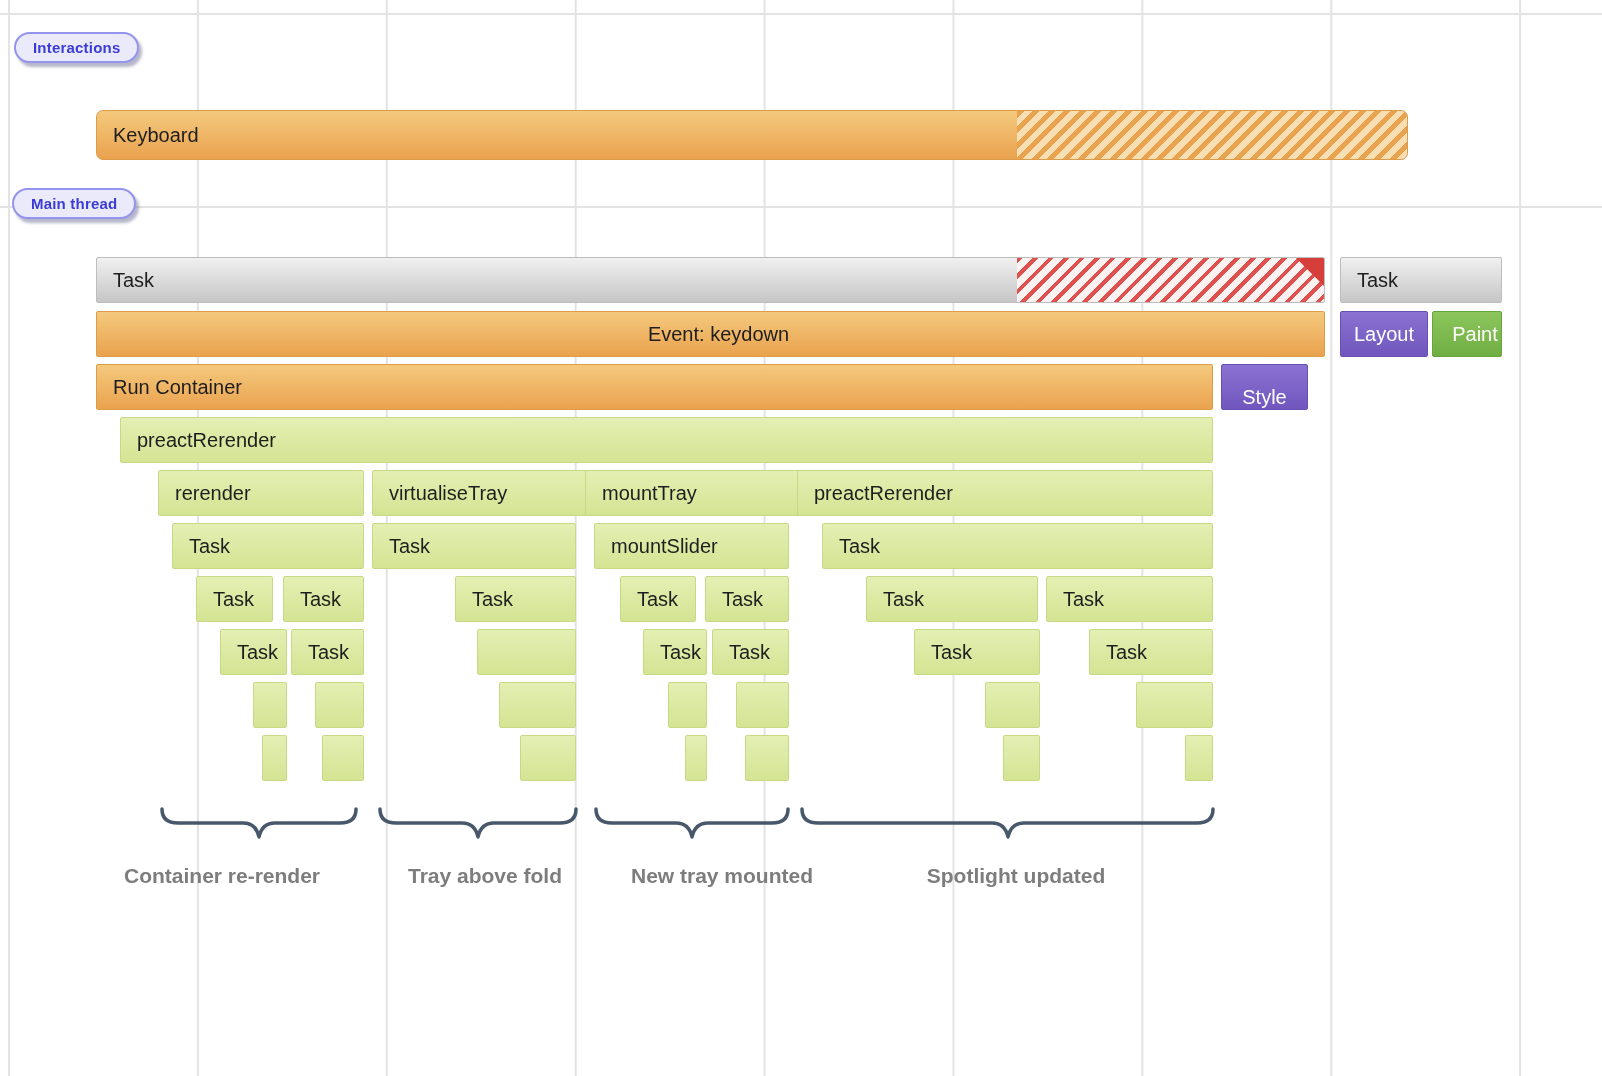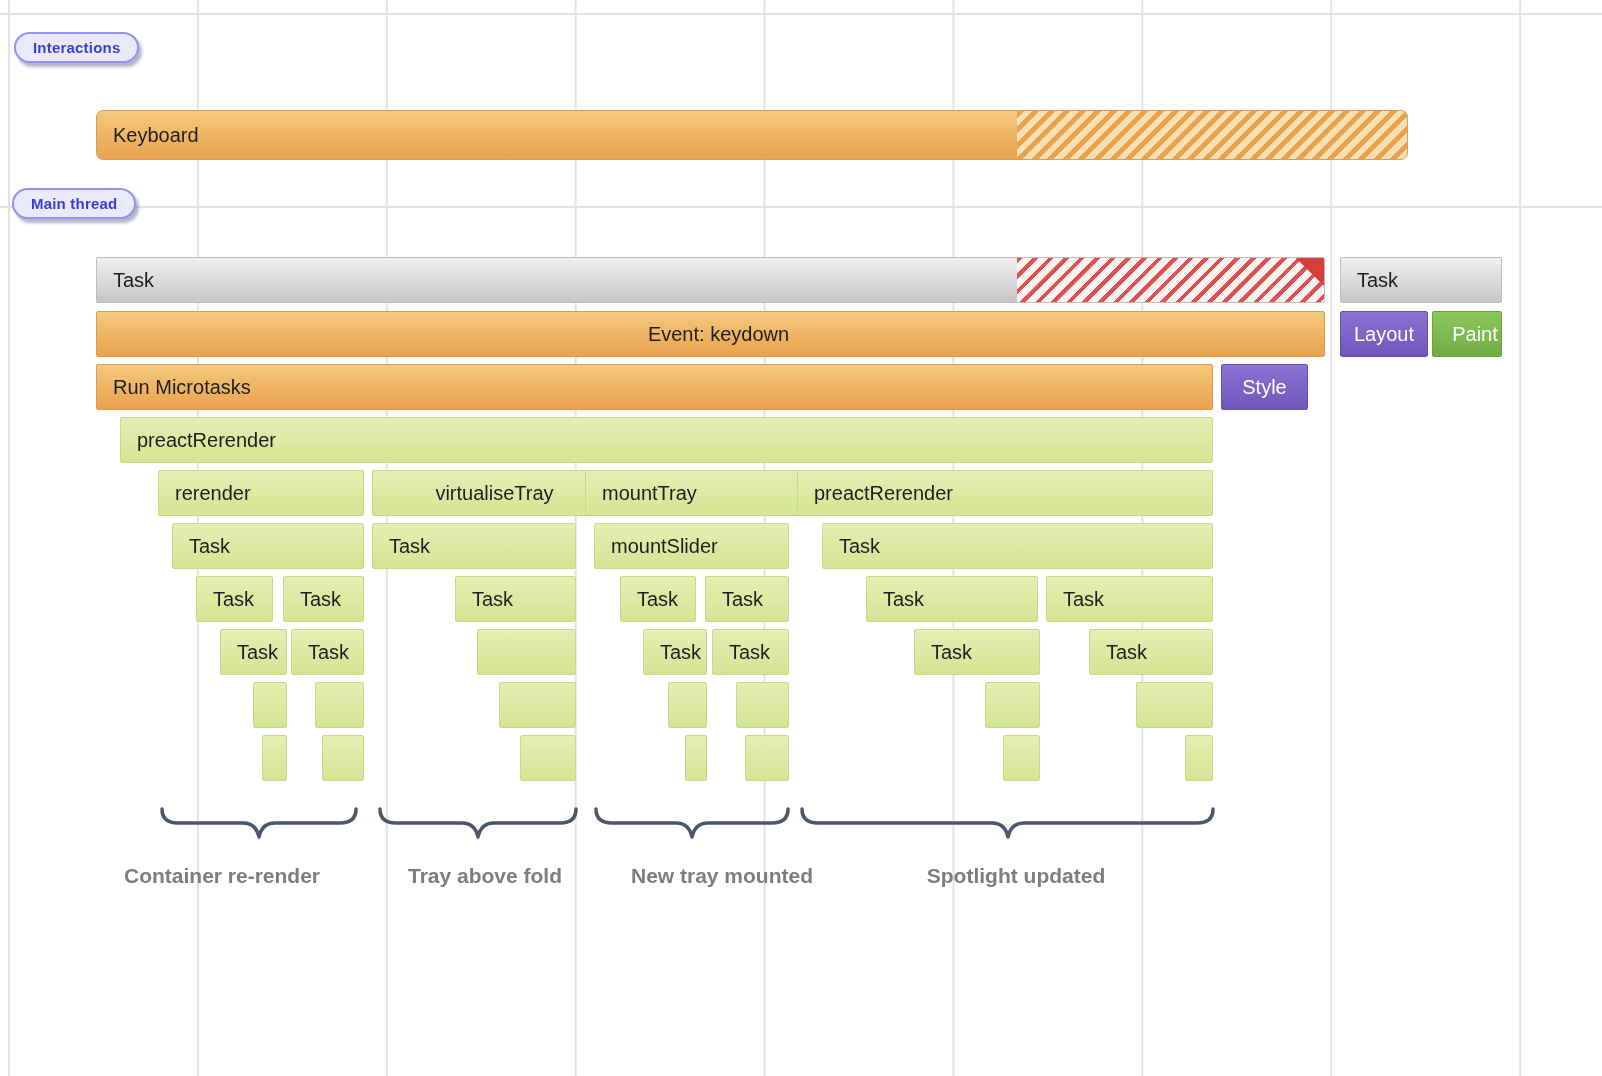--- a/index.html
+++ b/index.html
@@ -82,34 +82,34 @@
     <span class="lbl">Event: keydown</span>
   </div>
   <div class="bar purple" style="left:1340px; top:311px; width:88px;">
     <span class="lbl">Layout</span>
   </div>
   <div class="bar paint" style="left:1432px; top:311px; width:70px;">
     <span class="lbl">Paint</span>
   </div>
 
   <div class="bar orange" style="left:96px; top:364px; width:1117px;">
-    <span class="lbl">Run Microtasks</span>
-  </div>
-  <div class="bar purple" style="left:1221px; top:364px; width:87px;">
+    <span class="lbl">Run Container</span>
+  </div>
+  <div class="bar purple" style="left:1221px; top:364px; width:87px;align-items:flex-end;">
     <span class="lbl">Style</span>
   </div>
 
   <div class="bar green" style="left:120px; top:417px; width:1093px;">
     <span class="lbl">preactRerender</span>
   </div>
 
   <div class="bar green" style="left:158px; top:470px; width:206px;">
     <span class="lbl">rerender</span>
   </div>
-  <div class="bar green" style="left:372px; top:470px; width:229px;justify-content:center;">
+  <div class="bar green" style="left:372px; top:470px; width:229px;">
     <span class="lbl">virtualiseTray</span>
   </div>
   <div class="bar green" style="left:585px; top:470px; width:220px;">
     <span class="lbl">mountTray</span>
   </div>
   <div class="bar green" style="left:797px; top:470px; width:416px;">
     <span class="lbl">preactRerender</span>
   </div>
 
   <div class="bar green" style="left:172px; top:523px; width:192px;">

